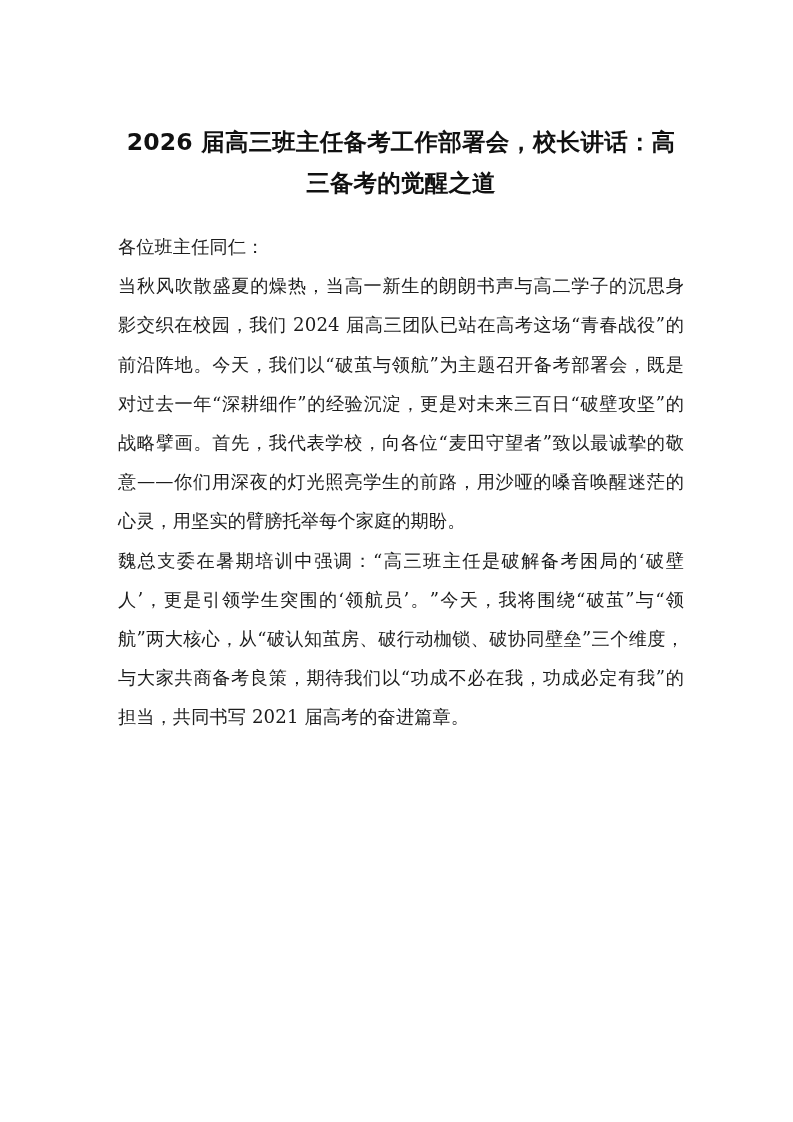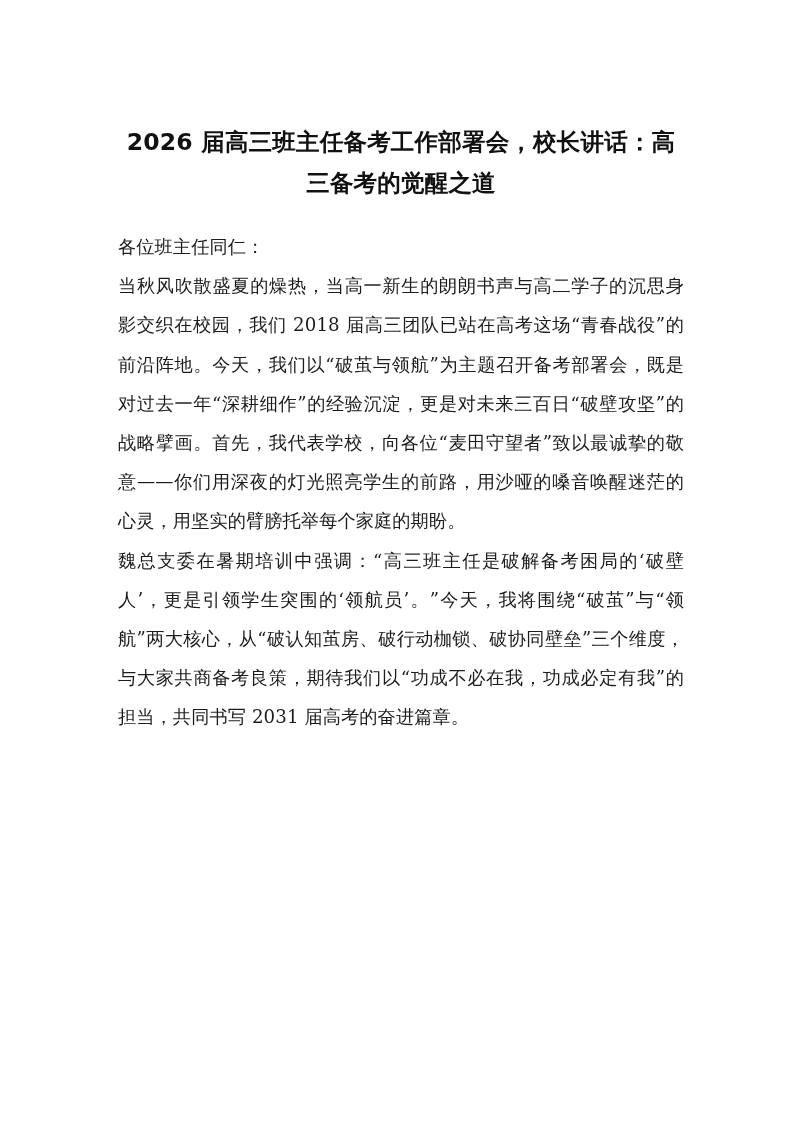--- a/index.html
+++ b/index.html
@@ -58,18 +58,18 @@
 
 <div class="page">
   <div class="content">
 
     <h1 class="doc-title">
       <span>2026 届高三班主任备考工作部署会，校长讲</span><span>话：高三备考的觉醒之道</span>
     </h1>
 
     <div class="body-block">
       <p class="para salutation">各位班主任同仁：</p>
-      <p class="para">当秋风吹散盛夏的燥热，当高一新生的朗朗书声与高二学子的沉思身影交织在校园，我们 2018 届高三团队已站在高考这场“青春战役”的前沿阵地。今天，我们以“破茧与领航”为主题召开备考部署会，既是对过去一年“深耕细作”的经验沉淀，更是对未来三百日“破壁攻坚”的战略擘画。首先，我代表学校，向各位“麦田守望者”致以最诚挚的敬意——你们用深夜的灯光照亮学生的前路，用沙哑的嗓音唤醒迷茫的心灵，用坚实的臂膀托举每个家庭的期盼。</p>
-      <p class="para">魏总支委在暑期培训中强调：“高三班主任是破解备考困局的‘破壁人’，更是引领学生突围的‘领航员’。”今天，我将围绕“破茧”与“领航”两大核心，从“破认知茧房、破行动枷锁、破协同壁垒”三个维度，与大家共商备考良策，期待我们以“功成不必在我，功成必定有我”的担当，共同书写 2031 届高考的奋进篇章。</p>
+      <p class="para">当秋风吹散盛夏的燥热，当高一新生的朗朗书声与高二学子的沉思身影交织在校园，我们 2024 届高三团队已站在高考这场“青春战役”的前沿阵地。今天，我们以“破茧与领航”为主题召开备考部署会，既是对过去一年“深耕细作”的经验沉淀，更是对未来三百日“破壁攻坚”的战略擘画。首先，我代表学校，向各位“麦田守望者”致以最诚挚的敬意——你们用深夜的灯光照亮学生的前路，用沙哑的嗓音唤醒迷茫的心灵，用坚实的臂膀托举每个家庭的期盼。</p>
+      <p class="para">魏总支委在暑期培训中强调：“高三班主任是破解备考困局的‘破壁人’，更是引领学生突围的‘领航员’。”今天，我将围绕“破茧”与“领航”两大核心，从“破认知茧房、破行动枷锁、破协同壁垒”三个维度，与大家共商备考良策，期待我们以“功成不必在我，功成必定有我”的担当，共同书写 2021 届高考的奋进篇章。</p>
     </div>
 
   </div>
 </div>
 
 </body></html>

